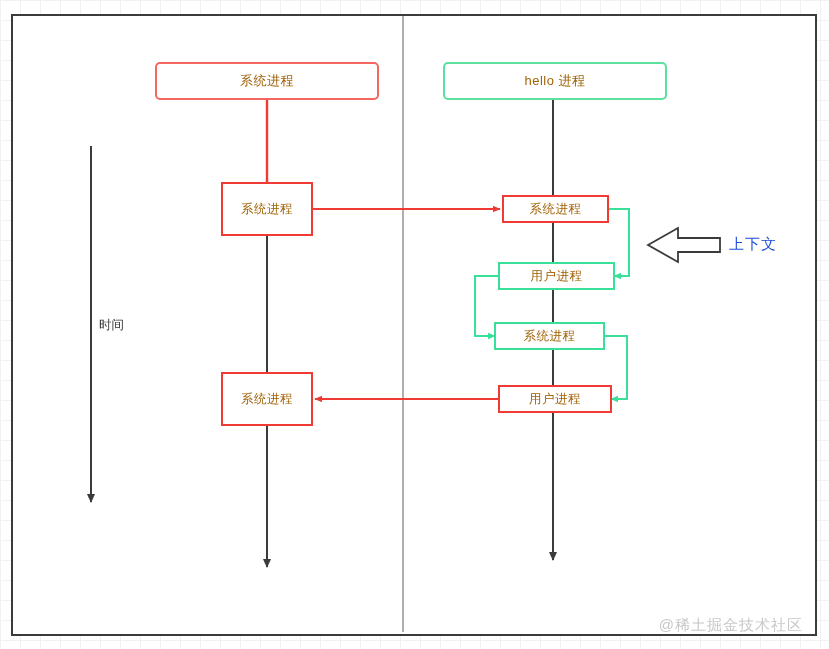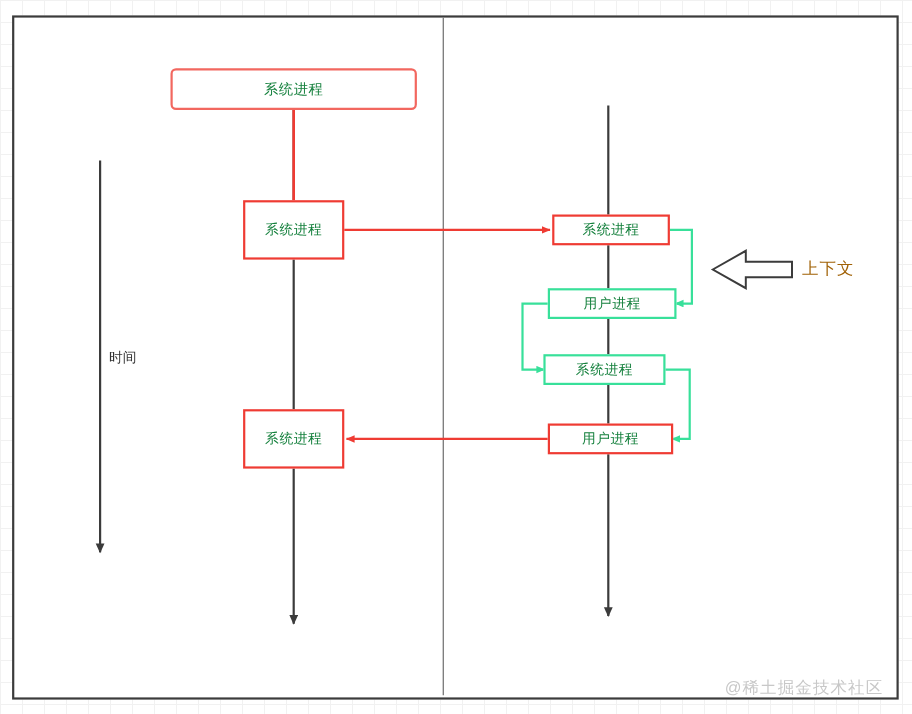--- a/index.html
+++ b/index.html
@@ -29,41 +29,41 @@
     z-index:1;
   }
   #stage{position:absolute;left:0;top:0;width:802px;height:618px;}
   svg.layer{position:absolute;left:0;top:0;width:802px;height:618px;overflow:visible;}
 
   .node{
     position:absolute;
     box-sizing:border-box;
     display:flex;align-items:center;justify-content:center;
     background:#ffffff;
-    color:#15803d;
+    color:#a16207;
     font-size:12.5px;
     letter-spacing:.5px;
     white-space:nowrap;
     z-index:5;
   }
   .hdr{border-radius:5px;border-width:2px;border-style:solid;font-size:13px;}
   .hdr.red{border-color:#f2675f;}
   .hdr.green{border-color:#5ce0a0;}
   .act{border-width:2px;border-style:solid;background:#ffffff;}
   .act.red{border-color:#ef3b33;}
   .act.green{border-color:#38e09a;}
 
   .axis-label{
     position:absolute;
     font-size:12.5px;color:#333;background:#fff;
     padding:1px 2px;z-index:6;white-space:nowrap;margin-left:20px;
   }
   .callout-label{
     position:absolute;
-    font-size:15px;color:#a16207;background:#fff;
+    font-size:15px;color:#1d4ed8;background:#fff;
     z-index:6;white-space:nowrap;letter-spacing:1px;
   }
   #watermark{
     position:absolute;
     right:26px;bottom:14px;
     font-size:15px;color:#c8c8c8;
     letter-spacing:1px;white-space:nowrap;z-index:7;margin-left:20px;
   }
 </style>
 </head>
@@ -107,20 +107,23 @@
 
       <line x1="485" y1="383" x2="302" y2="383" stroke="#ef3b33" stroke-width="2" marker-end="url(#ah-red)"></line>
 
       <path d="M 635,229 L 665,212 L 665,222 L 707,222 L 707,236 L 665,236 L 665,246 z" fill="#ffffff" stroke="#3b3b3b" stroke-width="1.8" stroke-linejoin="miter"></path>
     </svg>
 
     <div class="node hdr red" style="left:142px;top:46px;width:224px;height:38px;">
       <span>系统进程</span>
     </div>
 
+    <div class="node hdr green" style="left:430px;top:46px;width:224px;height:38px;">
+      <span>hello 进程</span>
+    </div>
 
     <div class="node act red" style="left:208px;top:166px;width:92px;height:54px;">
       <span>系统进程</span>
     </div>
 
     <div class="node act red" style="left:208px;top:356px;width:92px;height:54px;">
       <span>系统进程</span>
     </div>
 
     <div class="node act red" style="left:489px;top:179px;width:107px;height:28px;">

